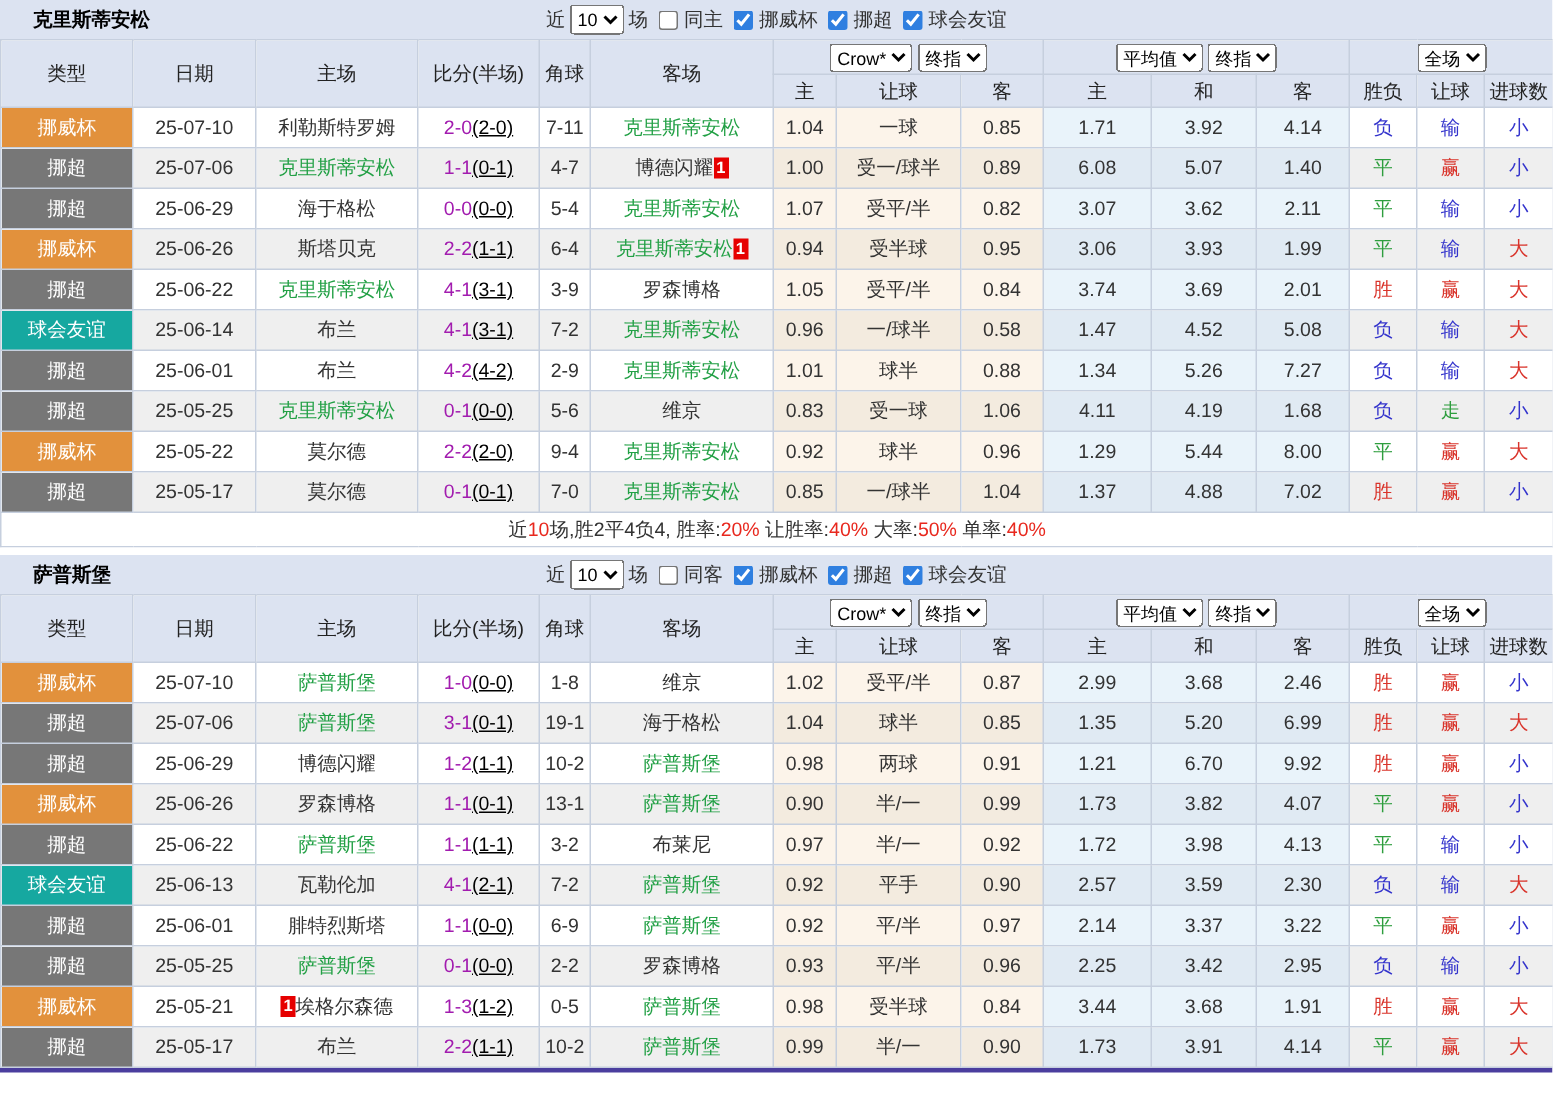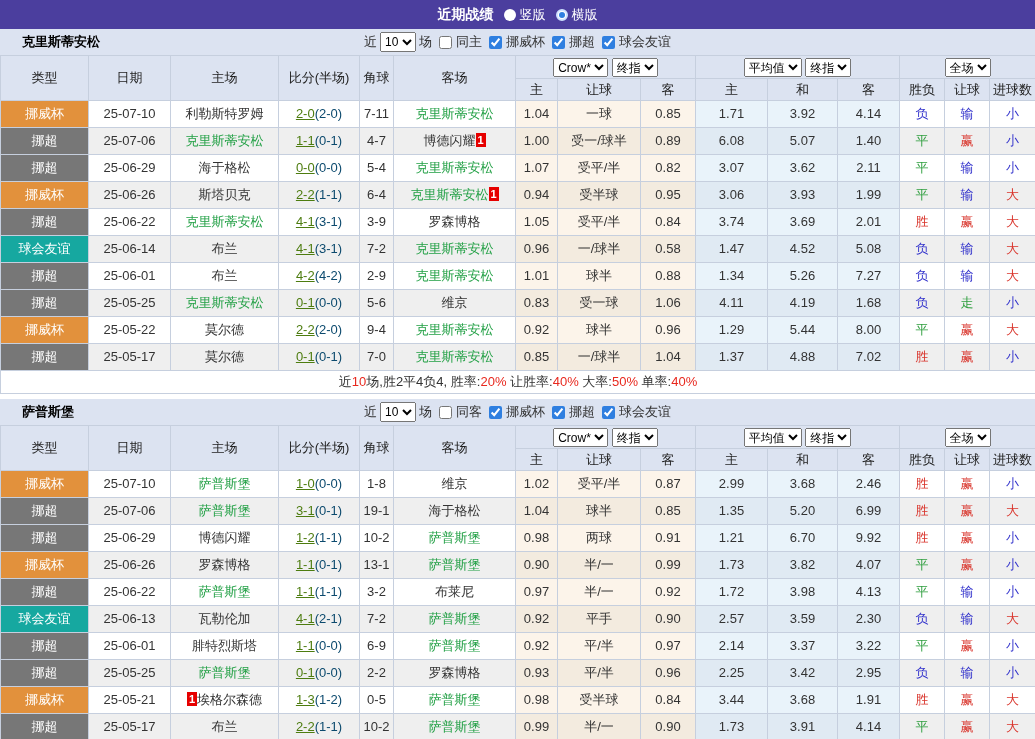--- a/index.html
+++ b/index.html
@@ -29,45 +29,34 @@
   tr.sub-row th { height:21px; line-height:21px; }
   thead select { font-size:12px; height:19px; vertical-align:middle; }
   tbody tr.even td { background:#efefef; }
   td.c-crow { background:#fcf4ea; }
   td.c-avg  { background:#e9f3fa; }
   tbody tr.even td.c-crow { background:#f3ebdf; }
   tbody tr.even td.c-avg  { background:#e0eaf3; }
   td.badge-cup      { background:#e2913c !important; color:#fff; }
   td.badge-league   { background:#777777 !important; color:#fff; }
   td.badge-friendly { background:#16a8a0 !important; color:#fff; }
-  .ft { color:#4d7c0f;text-decoration:underline; }
-  .ht { color:#0c4a6e; }
+  .ft { color:#a21caf; }
+  .ht { color:#000000;text-decoration:underline; }
   .hl { color:#22a045; }
   .card { display:inline-block; background:#e60000; color:#fff; font-size:11px; font-weight:bold; height:14px; line-height:14px; min-width:10px; padding:0 1px; vertical-align:1px; }
   .r { color:#d9342b; } .g { color:#2e9e3e; } .b { color:#3333cc; }
   tfoot td { height:22px; line-height:22px; font-size:13px; background:#fff;margin-top:12px; }
   tfoot .red { color:#e8281e; }
   .secgap { height:5px; background:#fff; }
 </style>
 </head>
 <body>
 
 <div class="wrap">
 
-  <div class="titlebar">
-    <span class="title">近期战绩</span>
-    <label class="radio-opt">
-      <span class="radio"></span>
-      <span>竖版</span>
-    </label>
-    <label class="radio-opt">
-      <span class="radio checked"></span>
-      <span>横版</span>
-    </label>
-  </div>
 
   <div class="filterbar">
     <span class="teamname">克里斯蒂安松</span>
     <span class="filterctr">
       <span>近</span>
       <select><option>10</option></select>
       <span>场</span>
       <input type="checkbox" style="">
       <span>同主</span>
       <input type="checkbox" checked="" style="">

